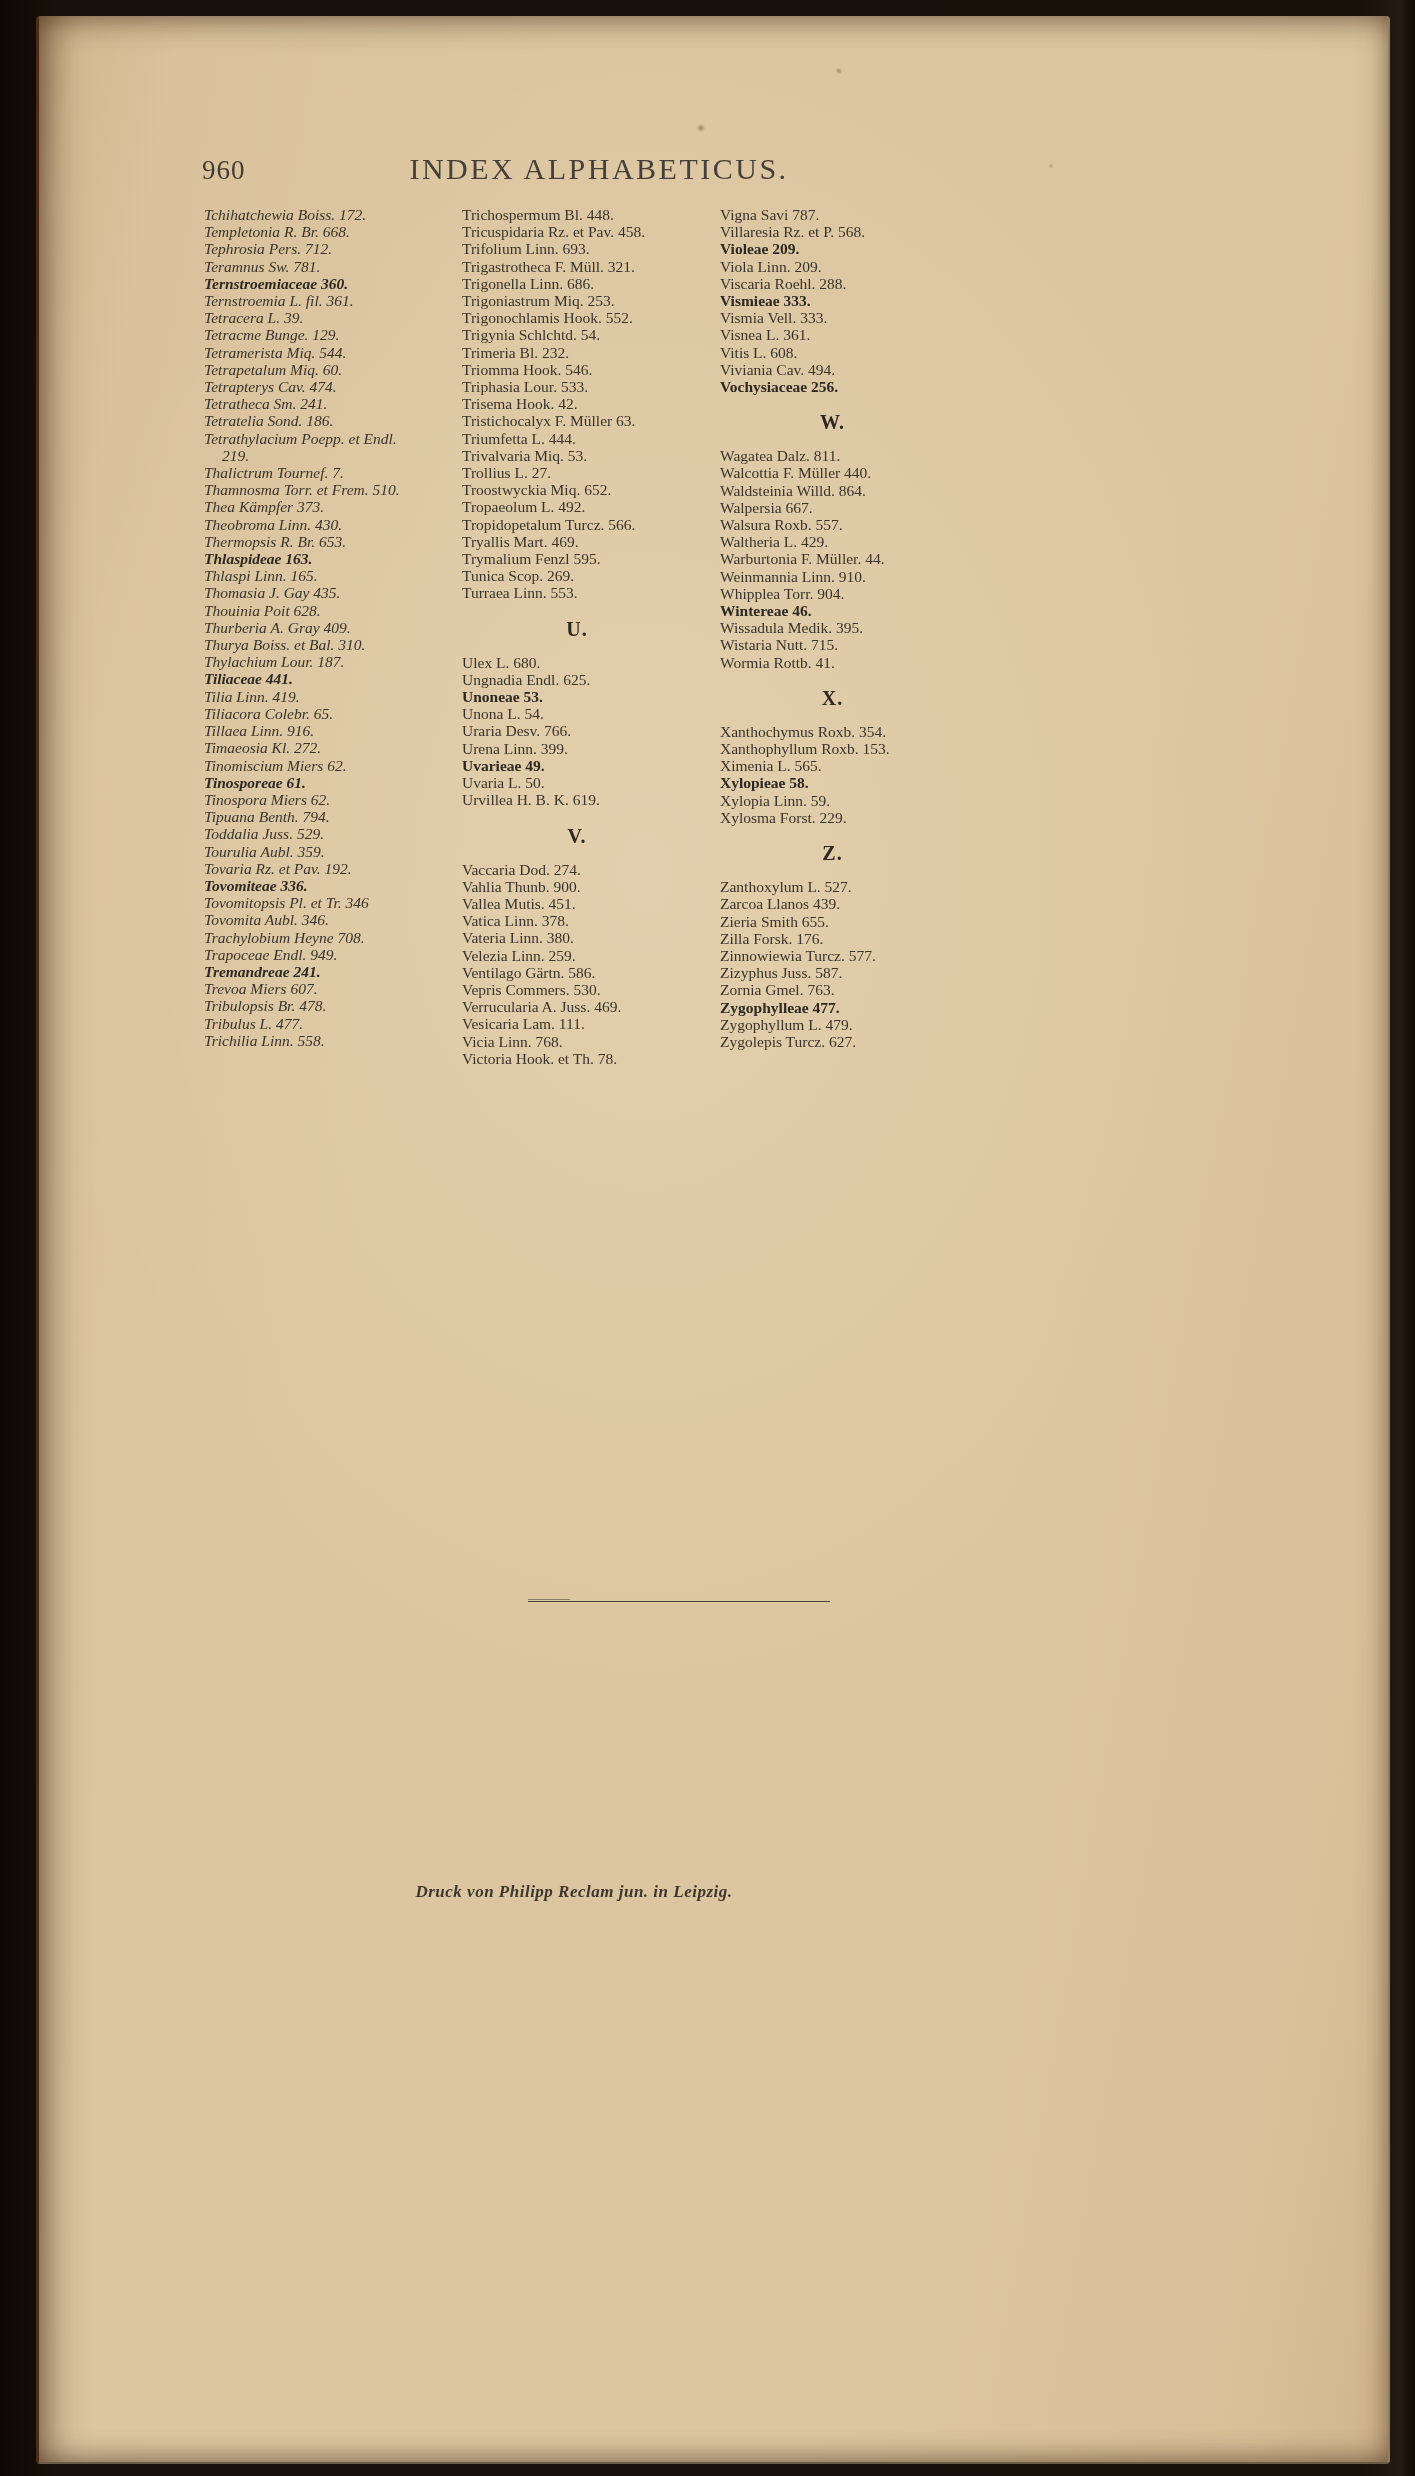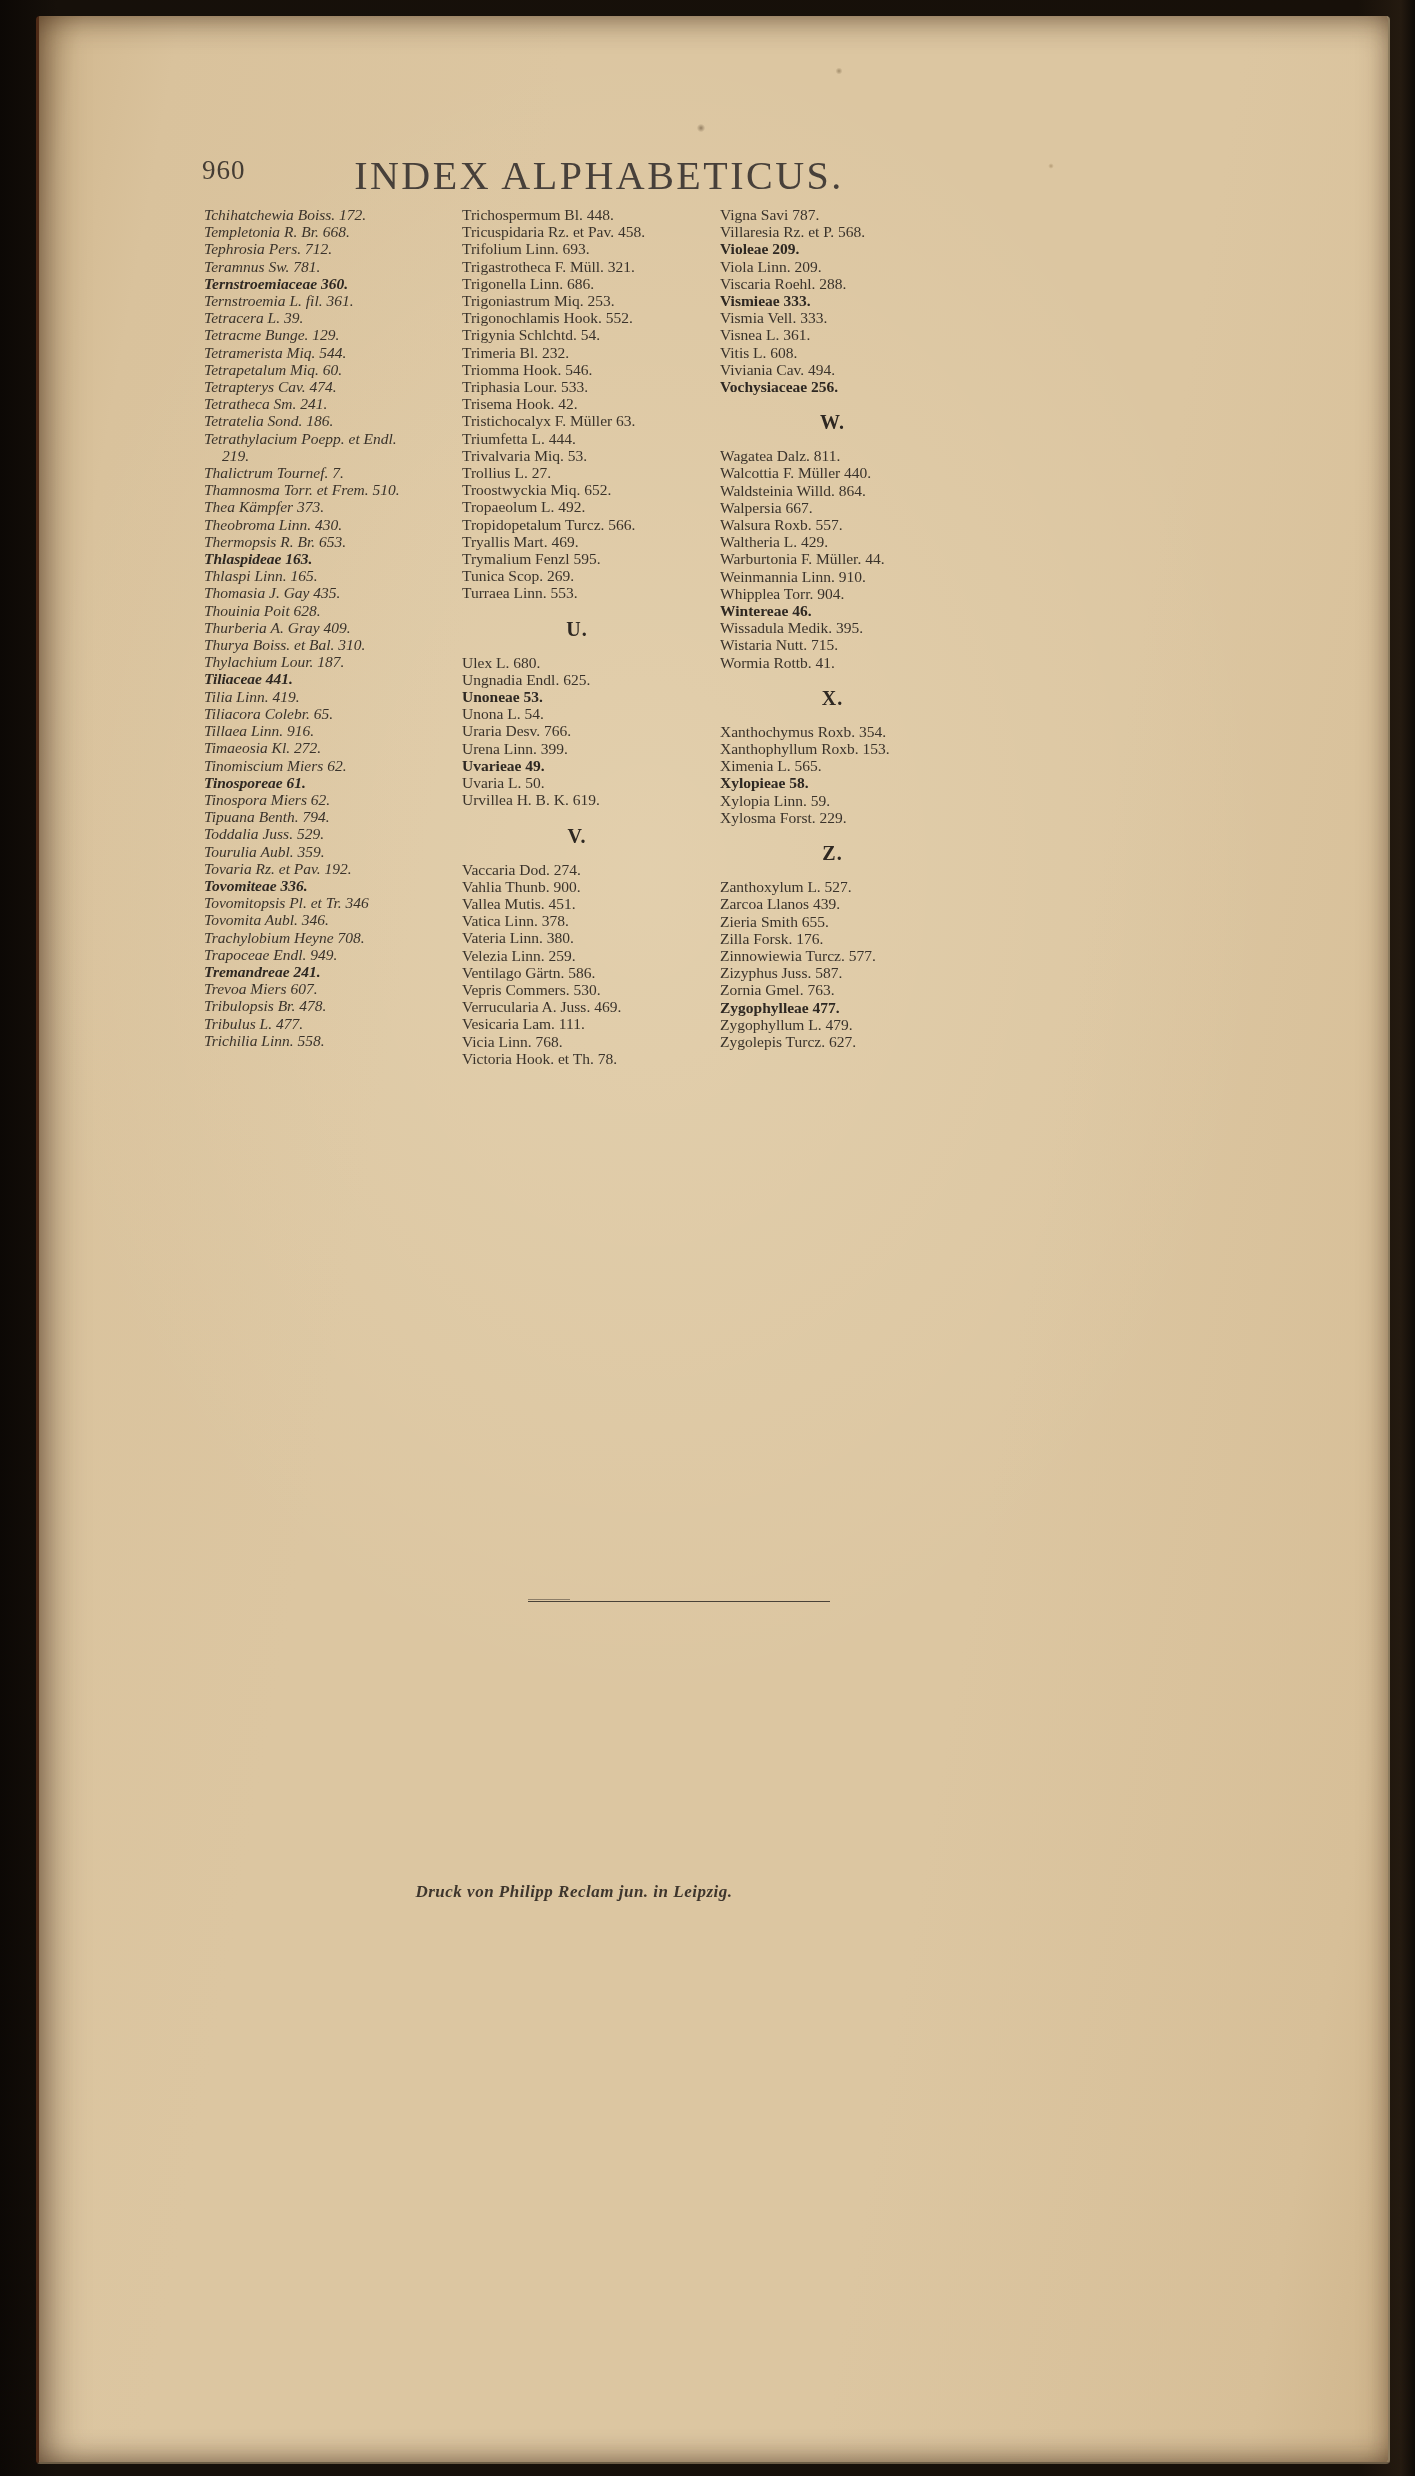--- a/index.html
+++ b/index.html
@@ -45,21 +45,21 @@
     font-size: 27px;
     color: #453d34;
     letter-spacing: 1px;
   }
   .page-title {
     position: absolute;
     left: 300px;
     top: 136px;
     width: 520px;
     text-align: center;
-    font-size: 40px;
+    font-size: 30px;
     letter-spacing: 2.5px;
     color: #47403a;
     white-space: nowrap;
   }
   .col {
     position: absolute;
     top: 190px;
     font-size: 15.5px;
     line-height: 17.2px;
     color: #3a332b;

